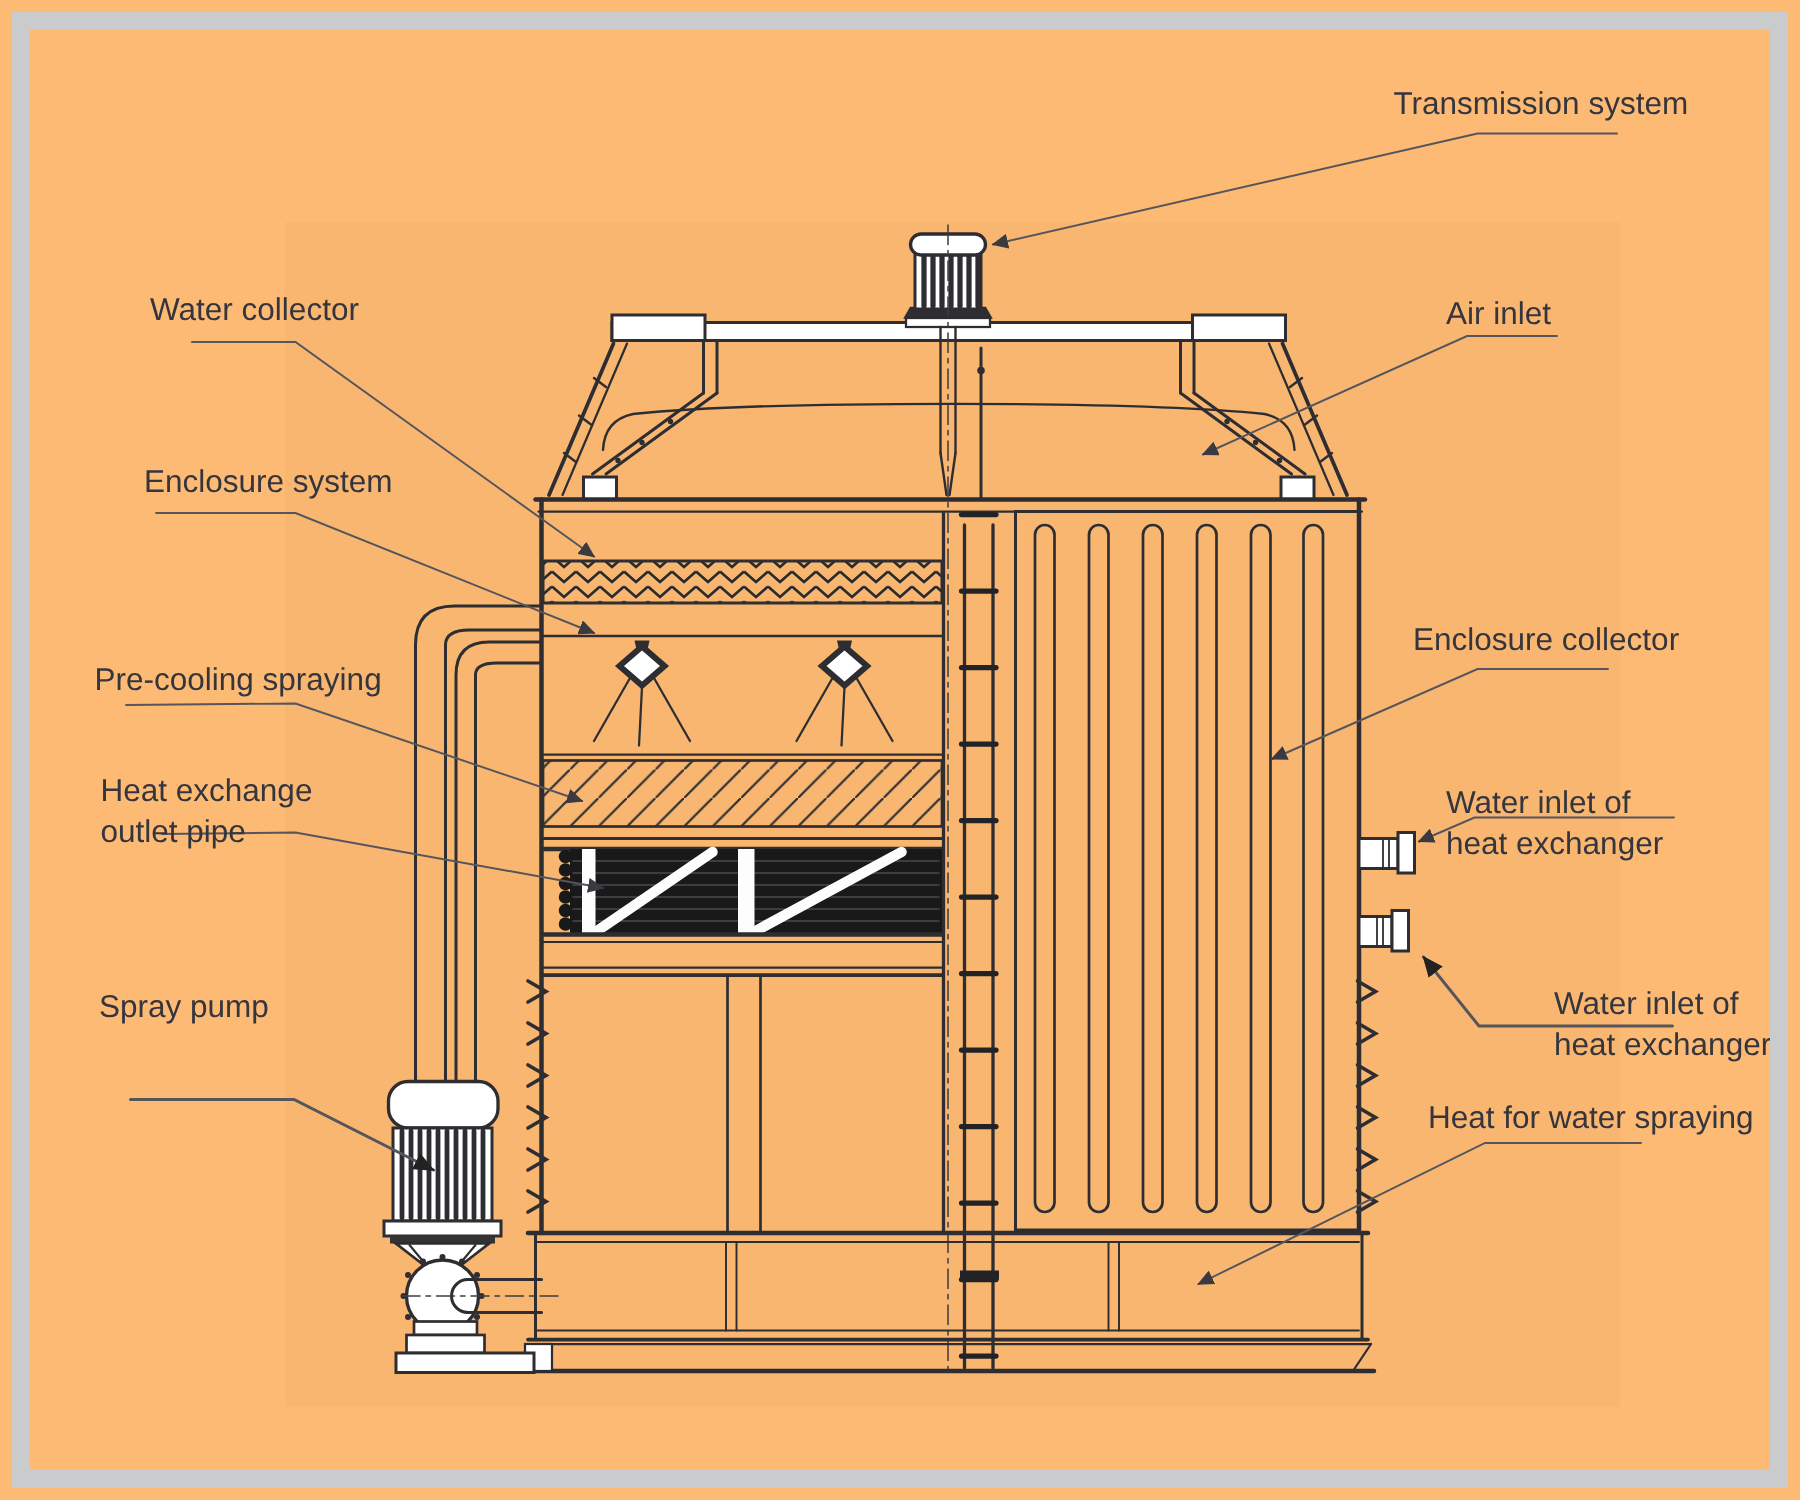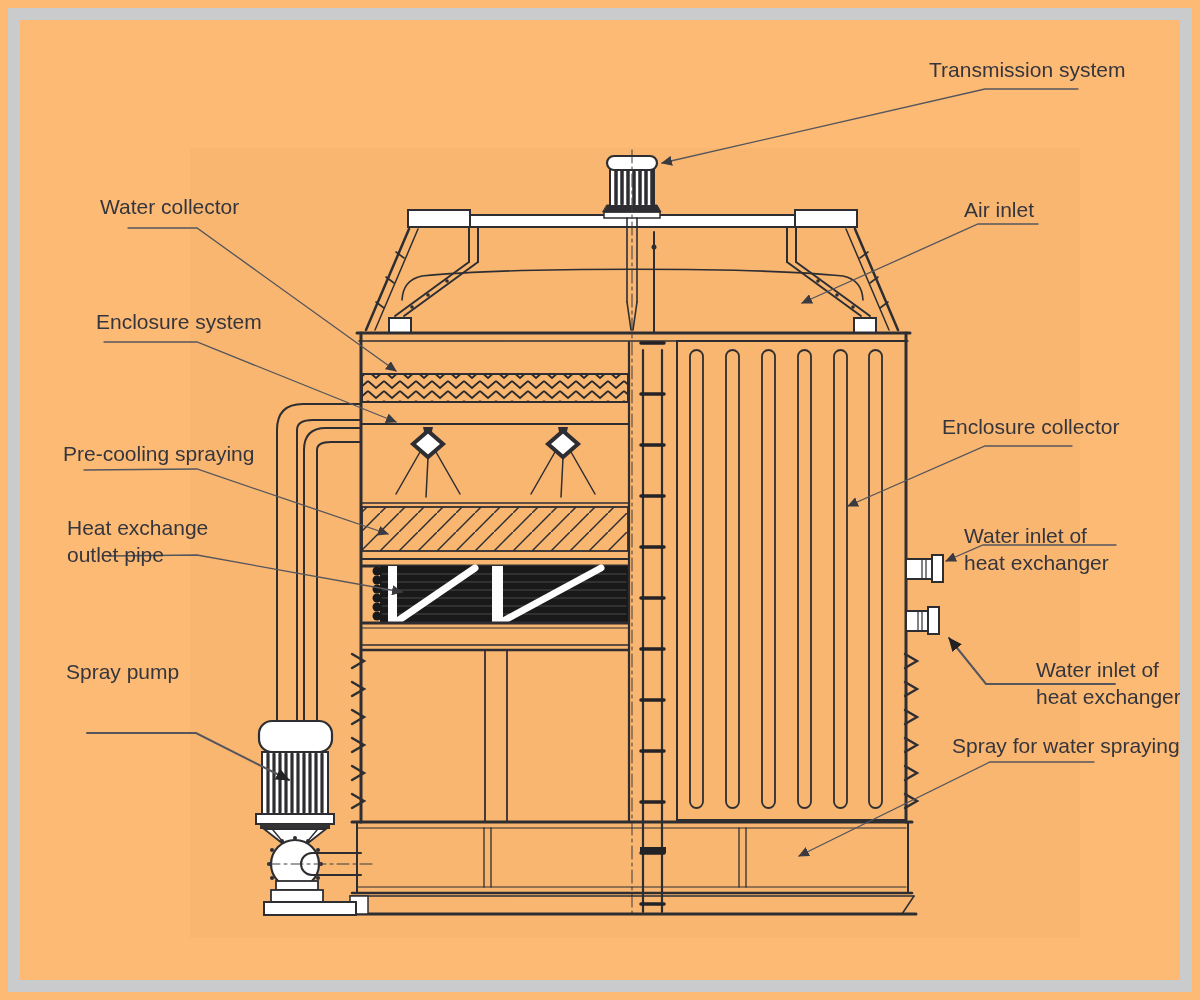--- a/index.html
+++ b/index.html
@@ -340,16 +340,16 @@
   <div class="lbl" style="left:66px;top:658px">Spray pump</div>
   <div class="lbl" style="left:942px;top:413px">Enclosure collector</div>
   <div class="lbl" style="left:964px;top:522px">
     <div>Water inlet of</div>
     <div>heat exchanger</div>
   </div>
   <div class="lbl" style="left:1036px;top:656px">
     <div>Water inlet of</div>
     <div>heat exchanger</div>
   </div>
-  <div class="lbl" style="left:952px;top:732px">Spray for water spraying</div>
+  <div class="lbl" style="left:952px;top:732px">Heat for water spraying</div>
 
   <div class="frame"></div>
 </div>
 
 </body></html>

